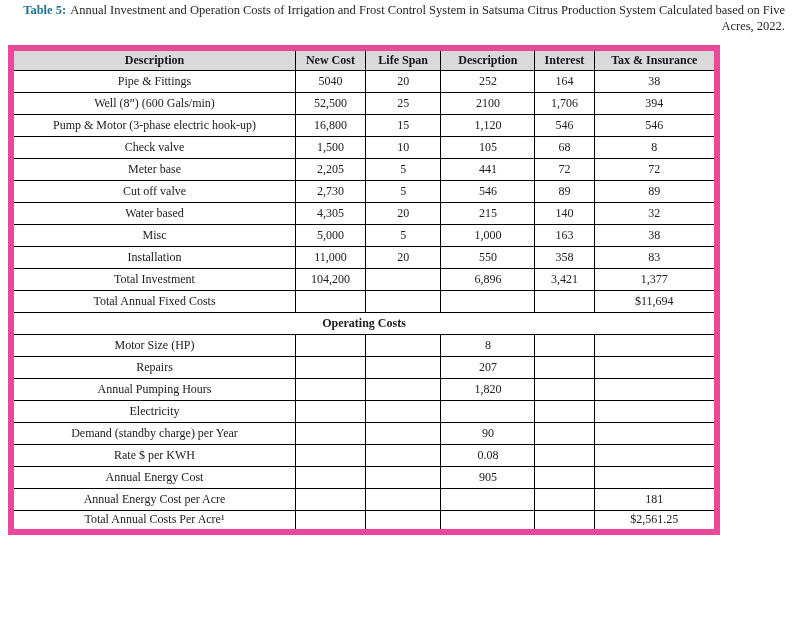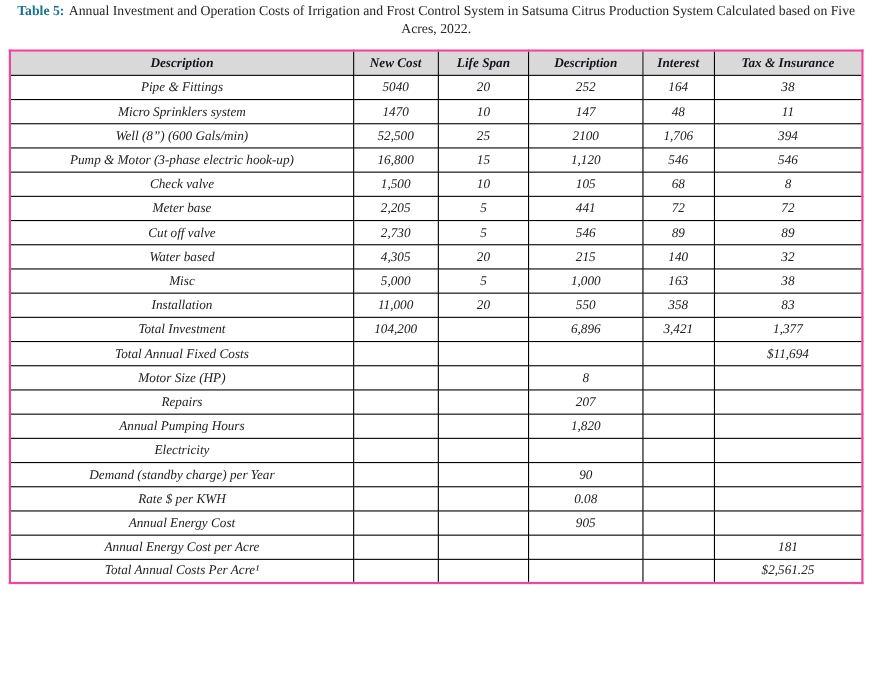--- a/index.html
+++ b/index.html
@@ -8,33 +8,32 @@
     background: #ffffff;
     font-family: "Liberation Serif", "DejaVu Serif", serif;
     overflow: hidden;
   }
   .page { padding: 3px 8px 0 8px; }
   .caption {
     font-size: 12.5px;
     line-height: 15.5px;
     color: #262626;
     margin-bottom: 11px;
-    text-align: center;
+    text-align: right;
   }
   .caption-label {
     color: #1a7390;
     font-weight: bold;
     margin-right: 4px;
   }
   table.costs {
-    width: 777px;
+    width: 712px;
     border-collapse: collapse;
     table-layout: fixed;
-    border: 2px solid #ec4899;
-    font-style: italic;
+    border: 6px solid #ec4899;
   }
   table.costs th, table.costs td {
     border: 1px solid #000000;
     text-align: center;
     vertical-align: middle;
     font-size: 12px;
     height: 22px;
     padding: 1px 4px;
     color: #202020;
     overflow: hidden;
@@ -81,28 +80,20 @@
     <tbody>
         <tr>
           <td>Pipe &amp; Fittings</td>
           <td>5040</td>
           <td>20</td>
           <td>252</td>
           <td>164</td>
           <td>38</td>
         </tr>
         <tr>
-          <td>Micro Sprinklers system</td>
-          <td>1470</td>
-          <td>10</td>
-          <td>147</td>
-          <td>48</td>
-          <td>11</td>
-        </tr>
-        <tr>
           <td>Well (8”) (600 Gals/min)</td>
           <td>52,500</td>
           <td>25</td>
           <td>2100</td>
           <td>1,706</td>
           <td>394</td>
         </tr>
         <tr>
           <td>Pump &amp; Motor (3-phase electric hook-up)</td>
           <td>16,800</td>
@@ -169,20 +160,23 @@
         </tr>
         <tr>
           <td>Total Annual Fixed Costs</td>
           <td></td>
           <td></td>
           <td></td>
           <td></td>
           <td>$11,694</td>
         </tr>
         <tr>
+          <td colspan="6" class="section-cell">Operating Costs</td>
+        </tr>
+        <tr>
           <td>Motor Size (HP)</td>
           <td></td>
           <td></td>
           <td>8</td>
           <td></td>
           <td></td>
         </tr>
         <tr>
           <td>Repairs</td>
           <td></td>

